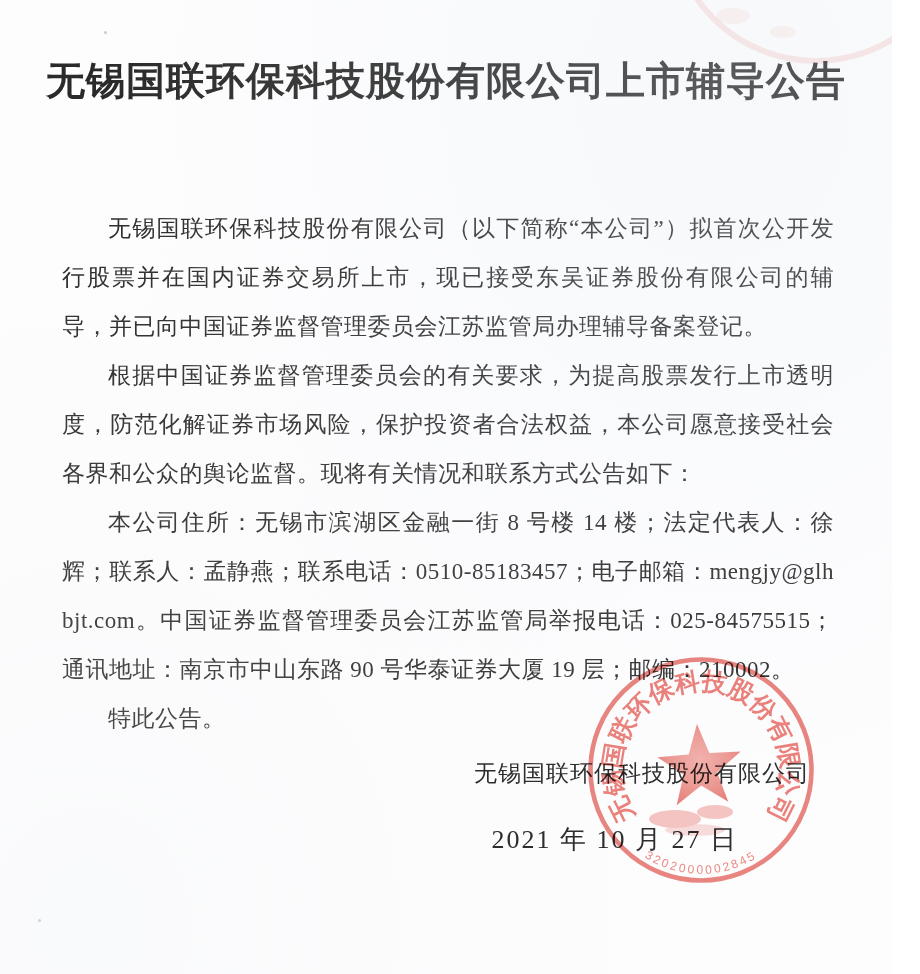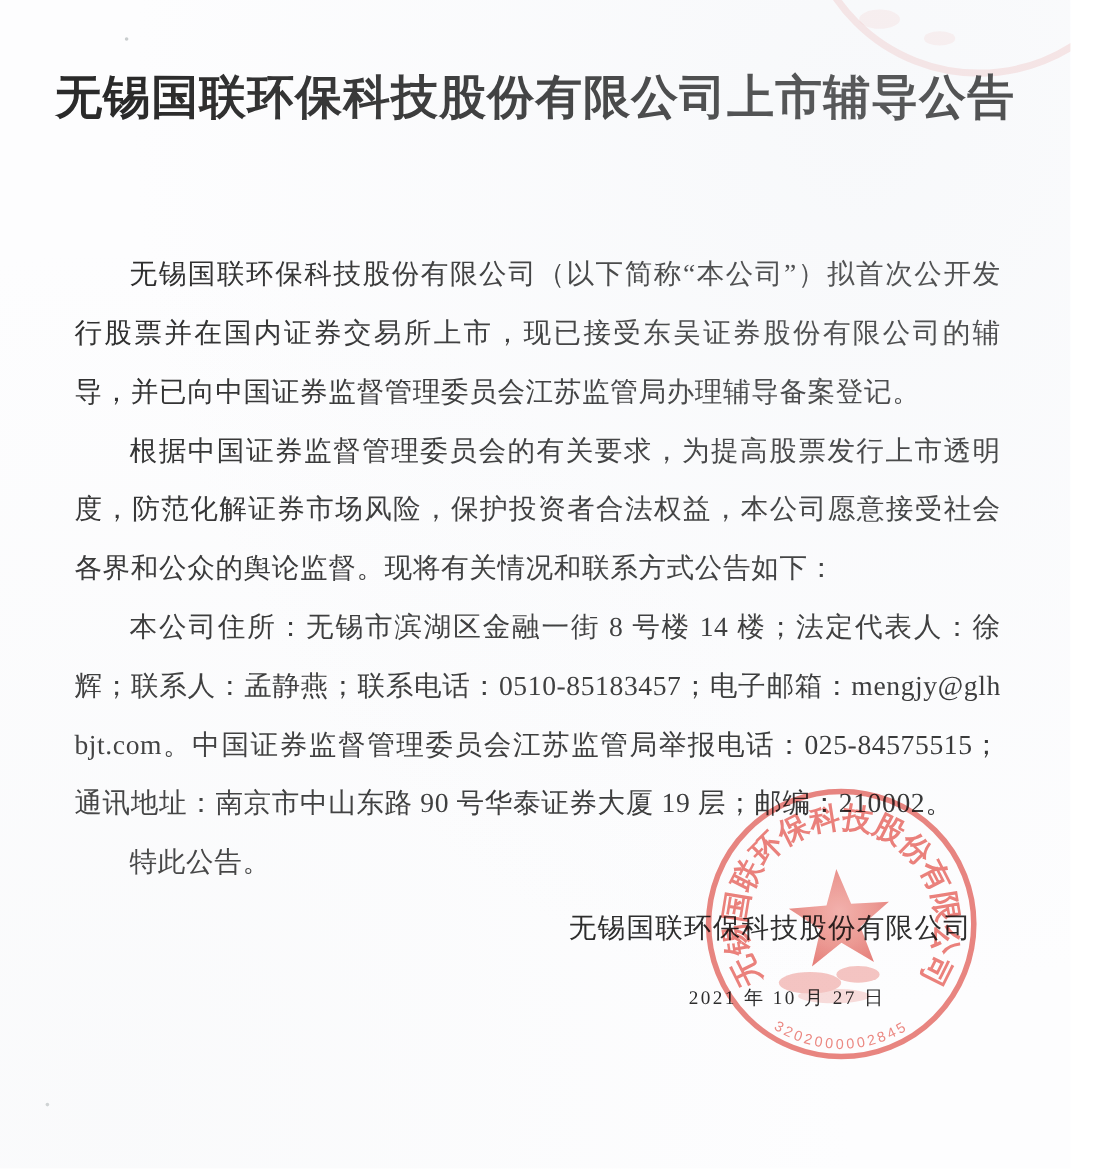--- a/index.html
+++ b/index.html
@@ -60,21 +60,21 @@
     right: 82px;
     font-size: 23px;
     letter-spacing: 1px;
     color: #2d2d2d;
     z-index: 2;
   }
   .sign-date {
     position: absolute;
     top: 822px;
     right: 154px;
-    font-size: 16px;
+    font-size: 26px;
     letter-spacing: 2px;
     color: #2d2d2d;
     z-index: 2;
   }
   
   .seal {
     position: absolute;
     left: 575px;
     top: 644px;
     width: 252px;

